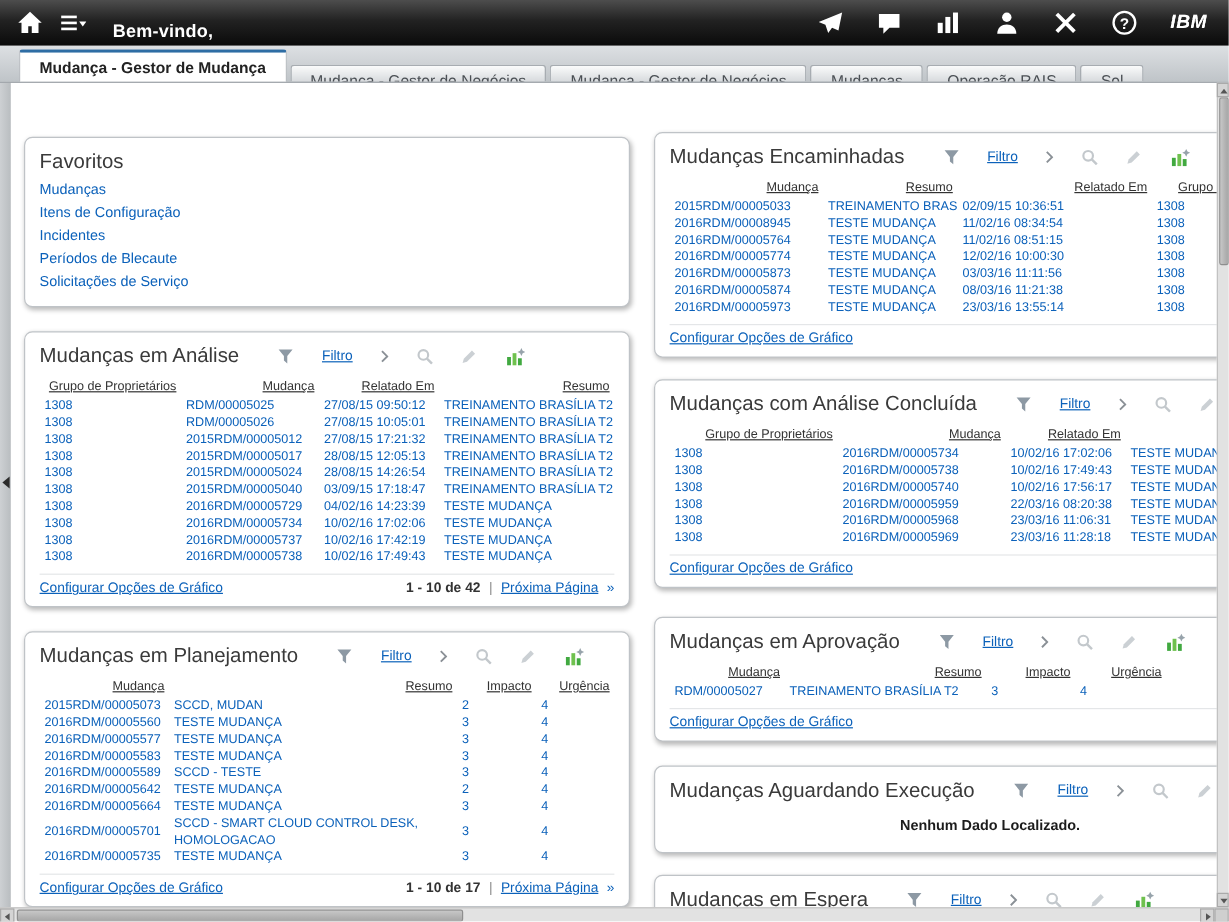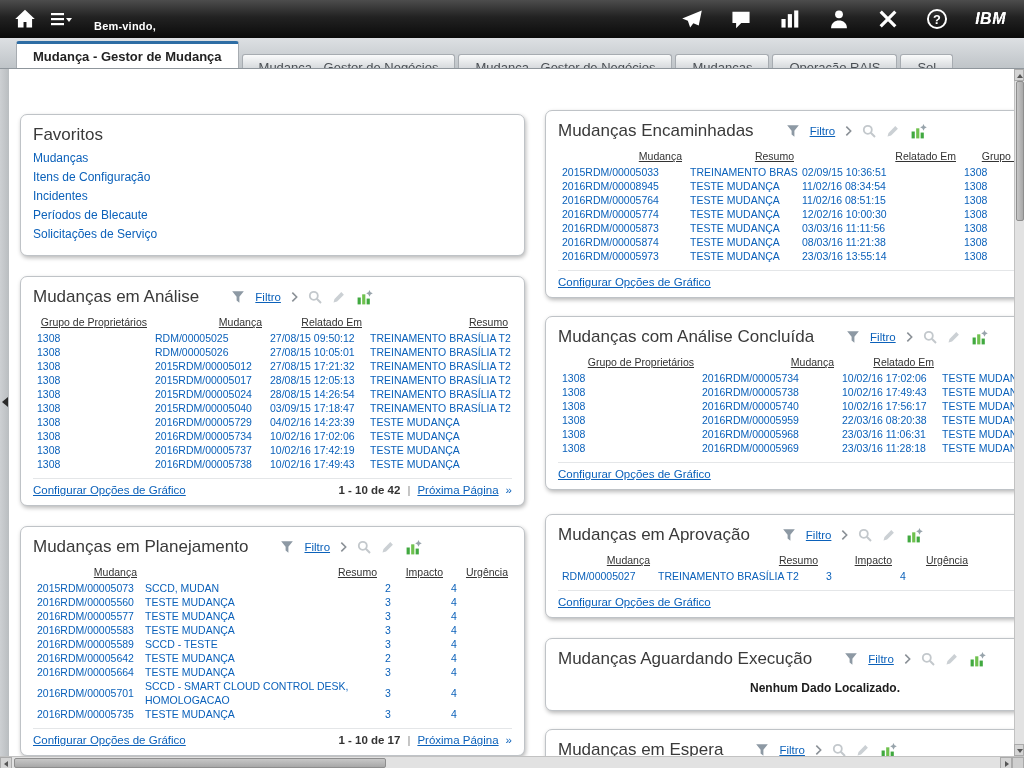--- a/index.html
+++ b/index.html
@@ -5,21 +5,21 @@
   * { box-sizing: border-box; margin: 0; padding: 0; }
   html,body { width:1024px; height:768px; overflow:hidden; background:#fff;
     font-family:"Liberation Sans", sans-serif; }
   body { position:relative; }
 
   
   #topbar { position:absolute; top:0; left:0; width:1024px; height:38px;
     background:linear-gradient(#4d4d4d, #222 45%, #0a0a0a);
     display:flex; align-items:center; color:#fff; z-index:30; }
   #topbar .tb-ic { width:22px; height:22px; margin-left:14px; cursor:pointer; flex:none; }
-  #topbar .tb-title { font-size:11px; font-weight:bold; margin-left:22px; letter-spacing:.2px;margin-top:14px; }
+  #topbar .tb-title { font-size:15px; font-weight:bold; margin-left:22px; letter-spacing:.2px;margin-top:14px; }
   #topbar .tb-right { margin-left:auto; display:flex; align-items:center; gap:27px; margin-right:18px; }
   #topbar .tb-right .tb-ic { margin-left:0; }
   .ibm-logo { font-weight:800; font-size:16px; letter-spacing:0.5px; font-style:italic;
     background:repeating-linear-gradient(180deg,#fff 0 2px, rgba(255,255,255,0.15) 2px 3.5px);
     -webkit-background-clip:text; background-clip:text; color:#fff; }
 
   
   #tabstrip { position:absolute; top:38px; left:0; width:1024px; height:31px;
     background:linear-gradient(#dde0e3,#bfc4c8); border-bottom:1px solid #8f969c;
     display:flex; align-items:flex-end; padding-left:16px; z-index:20; overflow:hidden; }
@@ -51,21 +51,21 @@
   .tri.left  { left:3px; top:3px;  border-top:3px solid transparent; border-bottom:3px solid transparent; border-right:4px solid #555; }
   .tri.right { left:4px; top:3px;  border-top:3px solid transparent; border-bottom:3px solid transparent; border-left:4px solid #555; }
 
   
   .col-left  { position:absolute; left:10px; top:45px; width:505px; }
   .col-right { position:absolute; left:535px; top:41px; width:560px; }
   .portlet { background:#fff; border:1px solid #bfc3c7; border-radius:7px;
     box-shadow:1px 2px 4px rgba(0,0,0,.28); padding:10px 12px 9px; margin-bottom:20px; }
   .p-head { display:flex; align-items:center; }
   .p-title { font-size:17px; color:#3a3a3a; white-space:nowrap; }
-  .p-controls { display:inline-flex; align-items:center; gap:10px; margin-left:32px; }
+  .p-controls { display:inline-flex; align-items:center; gap:23px; margin-left:32px; }
   .p-controls .ic { width:14px; height:14px; cursor:pointer; flex:none; }
   .p-controls .ic.big { width:17px; height:17px; }
   .lnk { color:#0b61ba; text-decoration:underline; cursor:pointer; font-size:11.5px; }
   .plain-lnk { color:#0b61ba; text-decoration:none; cursor:pointer; font-size:12px; display:block;
     margin-top:5px; }
   .chev { cursor:pointer; display:inline-flex; }
 
   
   table.tbl { width:100%; border-collapse:collapse; table-layout:fixed; margin-top:7px; font-size:10.5px; }
   .tbl th { text-align:right; font-weight:normal; color:#333; padding:2px 4px 3px;

